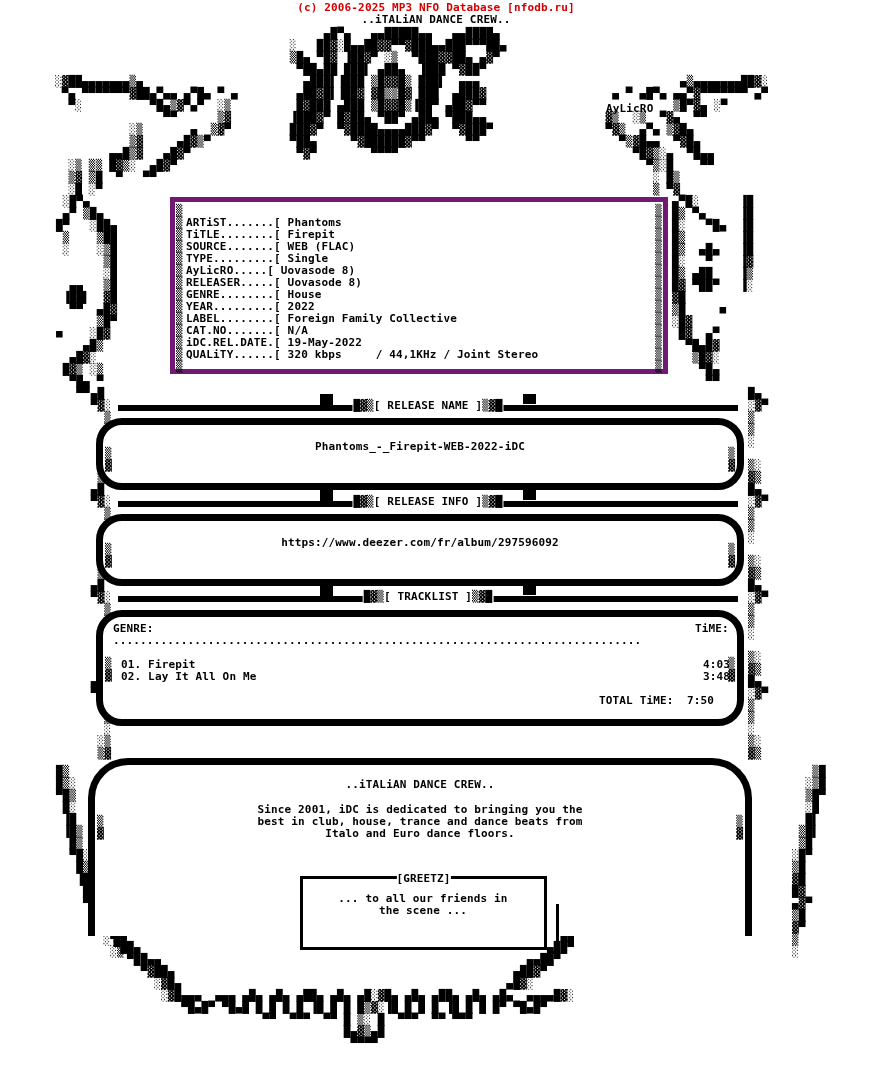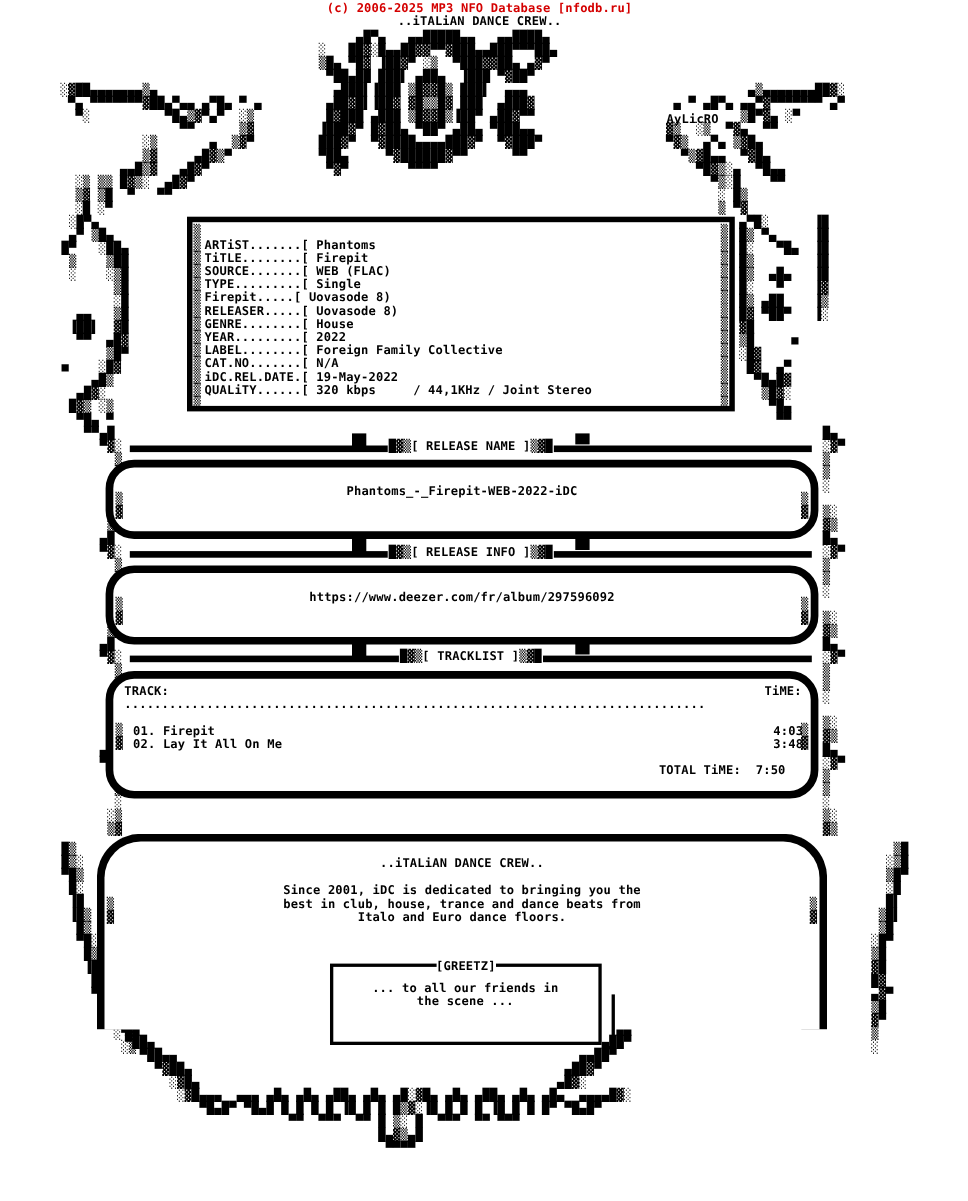--- a/index.html
+++ b/index.html
@@ -6,21 +6,21 @@
   .page{
     position:relative;width:880px;height:1092px;background:#fff;overflow:hidden;
     font-family:"DejaVu Sans Mono",monospace;font-weight:bold;font-size:11px;
     line-height:12px;letter-spacing:.15px;color:#000;
   }
   .t{position:absolute;white-space:pre;}
   .ctr{position:absolute;left:0;width:872px;text-align:center;white-space:pre;}
   .ctr2{position:absolute;left:0;width:840px;text-align:center;white-space:pre;}
   .art{position:absolute;white-space:pre;margin:0;font:inherit;}
   .red{color:#d40000;}
-  .box{position:absolute;box-sizing:border-box;border:5px solid #000000;background:#fff;}
+  .box{position:absolute;box-sizing:border-box;border:5px solid #701a75;background:#fff;}
   .box::before{content:"▒\A▒\A▒\A▒\A▒\A▒\A▒\A▒\A▒\A▒\A▒\A▒\A▒\A▒";position:absolute;left:1px;top:3px;white-space:pre;}
   .box::after{content:"▒\A▒\A▒\A▒\A▒\A▒\A▒\A▒\A▒\A▒\A▒\A▒\A▒\A▒";position:absolute;right:1px;top:3px;white-space:pre;}
   .cap{position:absolute;box-sizing:border-box;border:7px solid #000;border-radius:26px;background:#fff;}
   .cap::before{content:"▒\A▓";position:absolute;left:2px;top:40%;white-space:pre;}
   .cap::after{content:"▒\A▓";position:absolute;right:2px;top:40%;white-space:pre;}
   .cap.open{border-bottom:none;border-radius:40px 40px 0 0;}
   .cap.open::before,.cap.open::after{top:30%;}
   .shead{position:absolute;left:118px;width:620px;height:16px;}
   .shead .bar{position:absolute;left:0;right:0;top:5px;height:6px;background:#000;}
   .shead .tabl{position:absolute;left:50%;margin-left:-108px;top:-6px;width:13px;height:14px;background:#000;}
@@ -206,21 +206,21 @@
             ▀█▄█▀ ▀█▄█ █ █ █ █ ▐█ █ █ █▒▓░▐█ █ █ █ ▐█ █ █ █▀ ▀█▄█▀
                         ▀▀  ▀▀▀  ▀▀ █ ▒░ █  ▀▀▀  ▀▀ ▀▀▀
                                     █▄▓▒▄█
                                      ▀▀▀▀</pre>
 
   <div class="box" style="left:170px;top:197px;width:498px;height:177px">
     <div class="t" style="left:11px;top:15px"><span>ARTiST.......[</span> <span>Phantoms</span></div>
     <div class="t" style="left:11px;top:27px"><span>TiTLE........[</span> <span>Firepit</span></div>
     <div class="t" style="left:11px;top:39px"><span>SOURCE.......[</span> <span>WEB (FLAC)</span></div>
     <div class="t" style="left:11px;top:51px"><span>TYPE.........[</span> <span>Single</span></div>
-    <div class="t" style="left:11px;top:63px"><span>Firepit.....[</span> <span>Uovasode 8)</span></div>
+    <div class="t" style="left:11px;top:63px"><span>AyLicRO.....[</span> <span>Uovasode 8)</span></div>
     <div class="t" style="left:11px;top:75px"><span>RELEASER.....[</span> <span>Uovasode 8)</span></div>
     <div class="t" style="left:11px;top:87px"><span>GENRE........[</span> <span>House</span></div>
     <div class="t" style="left:11px;top:99px"><span>YEAR.........[</span> <span>2022</span></div>
     <div class="t" style="left:11px;top:111px"><span>LABEL........[</span> <span>Foreign Family Collective</span></div>
     <div class="t" style="left:11px;top:123px"><span>CAT.NO.......[</span> <span>N/A</span></div>
     <div class="t" style="left:11px;top:135px"><span>iDC.REL.DATE.[</span> <span>19-May-2022</span></div>
     <div class="t" style="left:11px;top:147px"><span>QUALiTY......[</span> <span>320 kbps     / 44,1KHz / Joint Stereo</span></div>
   </div>
 
   <div class="shead" style="top:400px">
@@ -241,21 +241,21 @@
   <div class="cap" style="left:96px;top:514px;width:648px;height:72px"></div>
   <div class="ctr2" style="top:537px">https://www.deezer.com/fr/album/297596092</div>
 
   <div class="shead" style="top:591px">
     <div class="bar"></div>
     <div class="tabl"></div>
     <div class="tabr"></div>
     <div class="lbl"><span>█▓▒</span><span>[ TRACKLIST ]</span><span>▒▓█</span></div>
   </div>
   <div class="cap" style="left:96px;top:610px;width:648px;height:116px"></div>
-  <div class="t" style="left:113px;top:623px">TRACK:</div>
+  <div class="t" style="left:113px;top:623px">GENRE:</div>
   <div class="t" style="left:695px;top:623px">TiME:</div>
   <div class="t" style="left:113px;top:635px">..............................................................................</div>
   <div class="t" style="left:121px;top:659px"><span>01.</span> <span>Firepit</span></div>
   <div class="t" style="left:703px;top:659px">4:03</div>
   <div class="t" style="left:121px;top:671px"><span>02.</span> <span>Lay It All On Me</span></div>
   <div class="t" style="left:703px;top:671px">3:48</div>
   <div class="t" style="left:599px;top:695px"><span>TOTAL TiME:</span>  <span>7:50</span></div>
 
   <div class="cap open" style="left:88px;top:758px;width:664px;height:178px"></div>
   <div class="ctr2" style="top:779px">..iTALiAN DANCE CREW..</div>

